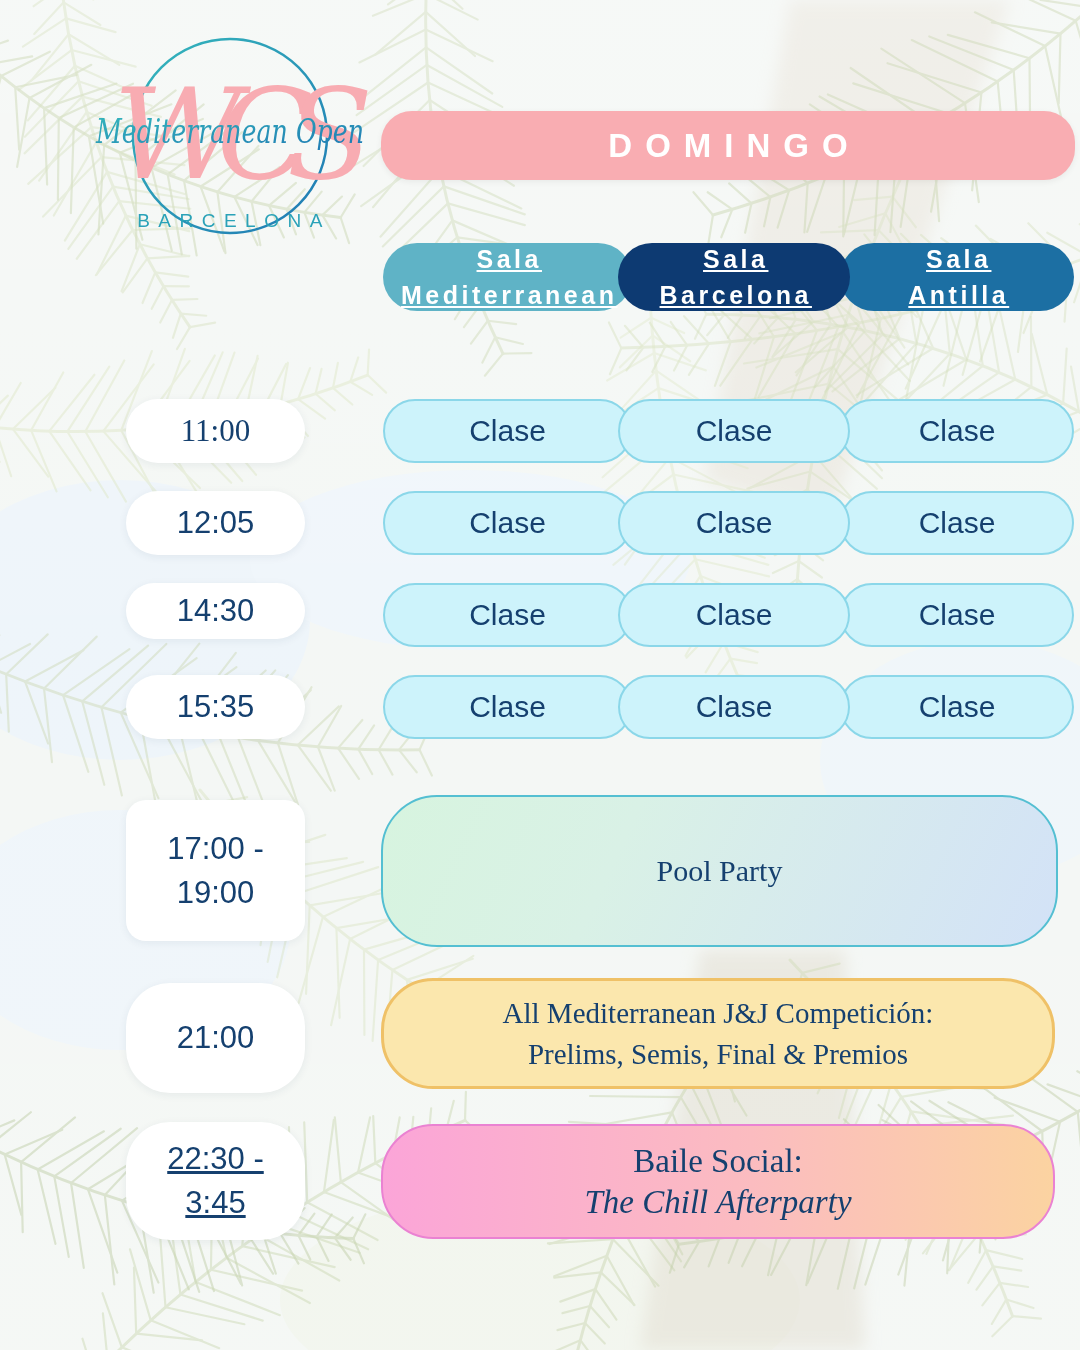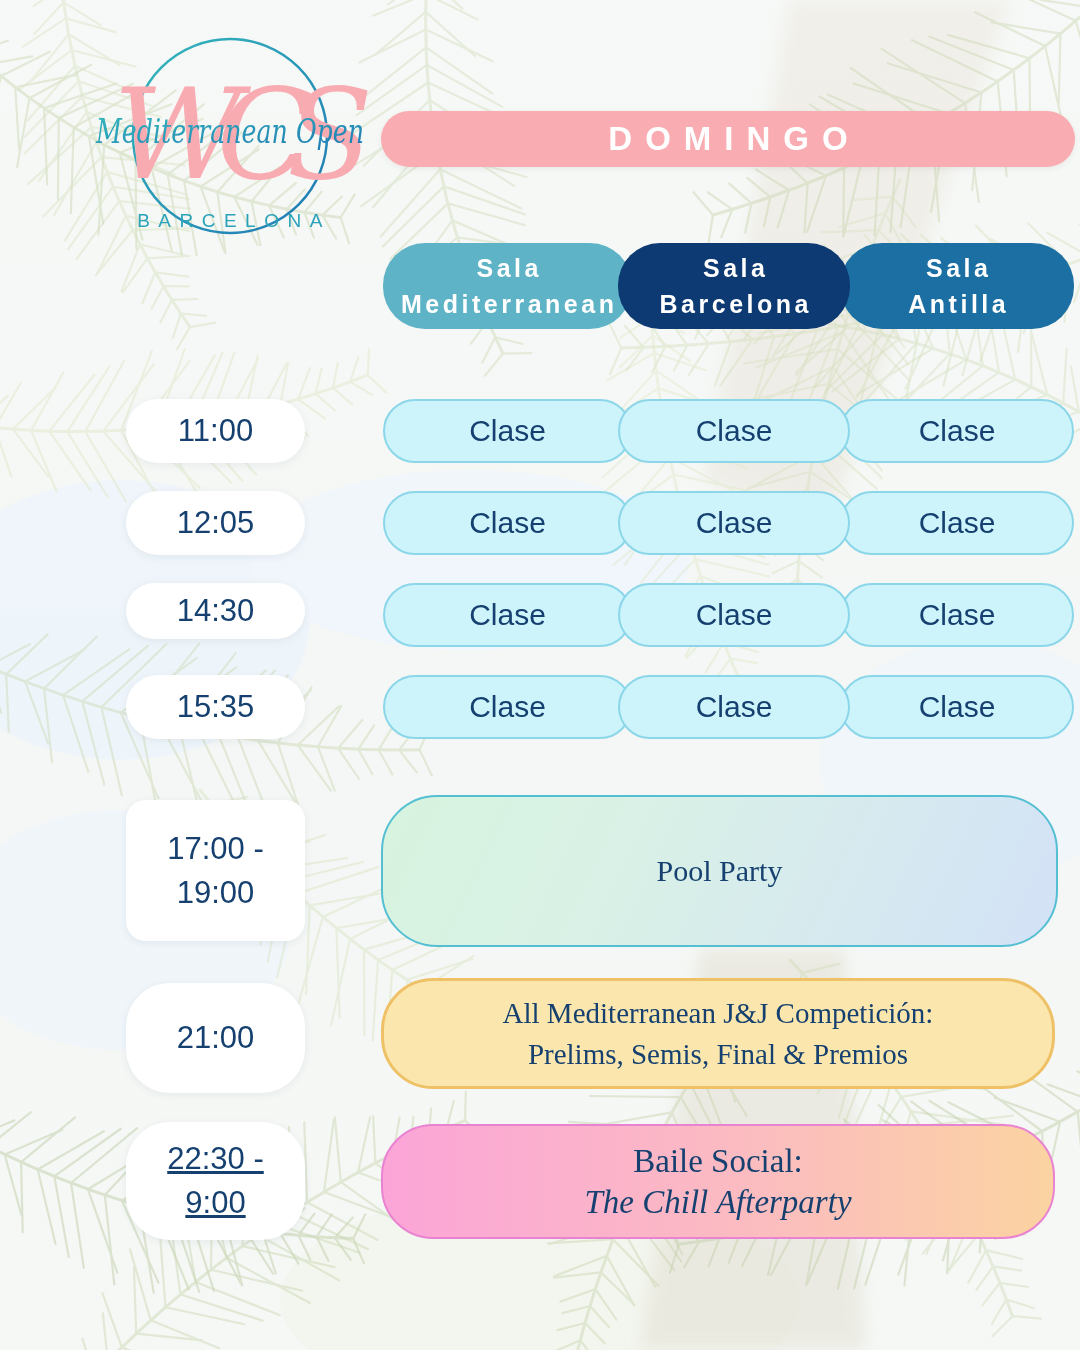--- a/index.html
+++ b/index.html
@@ -11,48 +11,48 @@
   #bg{position:absolute;left:0;top:0;z-index:0;}
   .canvas{position:absolute;left:0;top:0;width:1080px;height:1350px;z-index:1;margin-left:38px;}
 
   .abs{position:absolute;box-sizing:border-box;}
 
   
   .logo{left:42px;top:26px;width:300px;height:226px;}
 
   
   .day-pill{
-    left:343px;top:111px;width:694px;height:56px;border-radius:31px;
+    left:343px;top:111px;width:694px;height:69px;border-radius:31px;
     background:var(--accent_pink);
     display:flex;align-items:center;justify-content:center;
     color:#fff;font-weight:bold;font-size:33px;letter-spacing:13px;text-indent:13px;
     box-shadow:0 2px 6px rgba(0,0,0,.06);
   }
 
   
   .colhead{
-    top:243px;height:86px;border-radius:42px;
+    top:243px;height:68px;border-radius:42px;
     display:flex;flex-direction:column;align-items:center;justify-content:center;
-    color:#fff;font-weight:bold;font-size:25px;letter-spacing:3.5px;text-indent:3.5px;line-height:36px;
+    color:#fff;font-weight:bold;font-size:25px;letter-spacing:3.5px;text-indent:3.5px;line-height:36px;text-decoration:underline;
   }
   .col-teal{background:var(--col_teal);}
   .col-navy{background:var(--col_navy);}
   .col-blue{background:var(--col_blue);}
   .c1{left:345px;width:249px;z-index:1;}
   .c2{left:580px;width:232px;z-index:3;}
   .c3{left:802px;width:234px;z-index:2;}
 
   
   .time-pill{
     left:88px;width:179px;background:var(--white);border-radius:33px;
     display:flex;flex-direction:column;align-items:center;justify-content:center;
     color:var(--text_navy);font-size:31px;line-height:44px;
     box-shadow:0 2px 8px rgba(30,60,90,.07);
   }
-  .t-r1{top:399px;height:64px;}
+  .t-r1{top:399px;height:64px;font-family:Liberation Serif, serif;}
   .t-r2{top:491px;height:64px;}
   .t-r3{top:583px;height:56px;}
   .t-r4{top:675px;height:64px;}
   .t-pool{top:800px;height:141px;border-radius:20px;}
   .t-comp{top:983px;height:110px;border-radius:44px;}
   .t-social{top:1122px;height:118px;border-radius:44px;text-decoration:underline;}
 
   
   .clase{
     height:64px;border-radius:33px;
@@ -1025,20 +1025,20 @@
   <div class="abs time-pill t-comp">
     <span>21:00</span>
   </div>
   <div class="abs event competition">
     <span>All Mediterranean J&amp;J Competición:</span>
     <span>Prelims, Semis, Final &amp; Premios</span>
   </div>
 
   <div class="abs time-pill t-social">
     <span>22:30 -</span>
-    <span>9:00</span>
+    <span>3:45</span>
   </div>
   <div class="abs event social">
     <span>Baile Social:</span>
     <span class="italic">The Chill Afterparty</span>
   </div>
 
 </div>
 
 </body></html>

